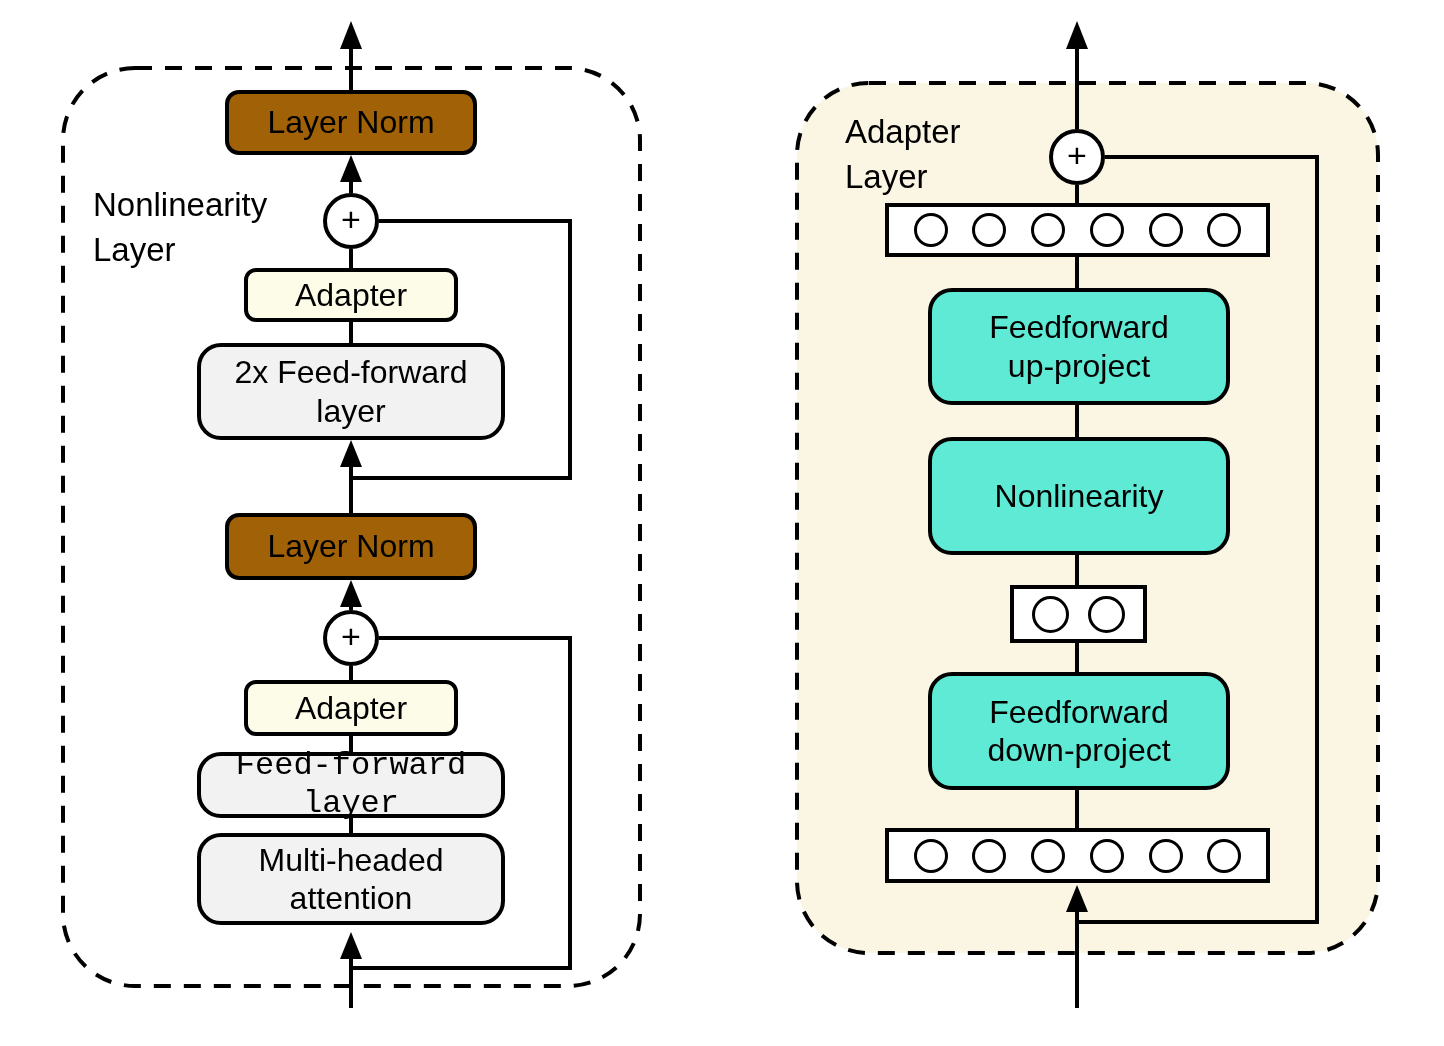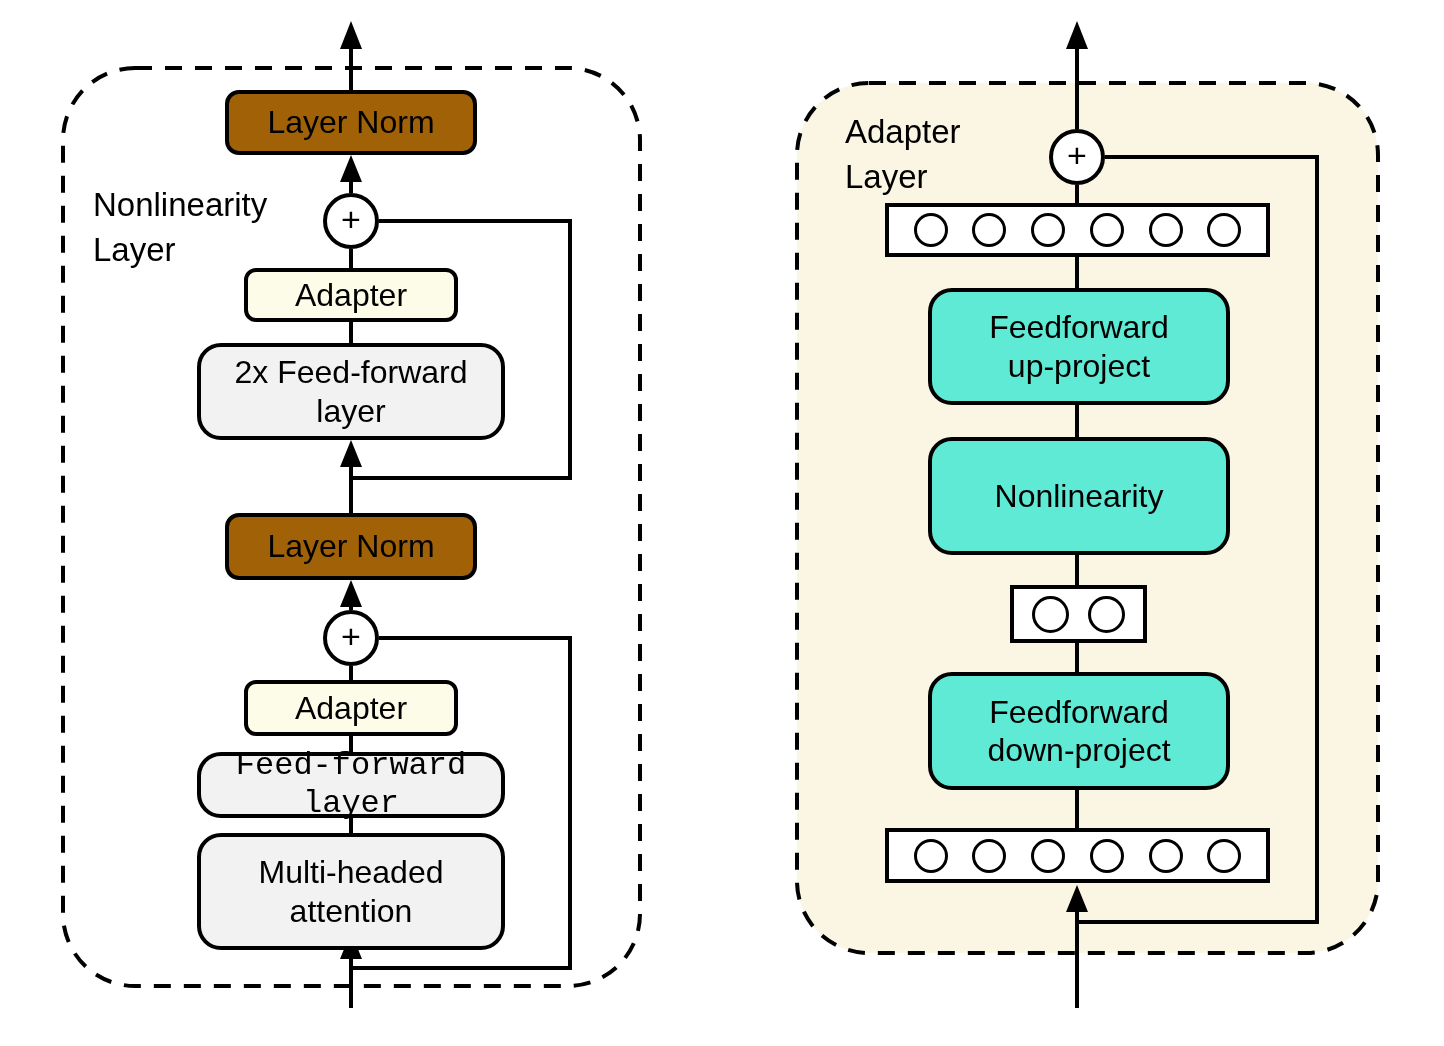--- a/index.html
+++ b/index.html
@@ -108,21 +108,21 @@
 layer</div>
 
   <div class="box green" style="left:225px;top:513px;width:252px;height:67px;">Layer Norm</div>
 
   <div class="plus-circle" style="left:323px;top:610px;">+</div>
 
   <div class="box yellow" style="left:244px;top:680px;width:214px;height:56px;">Adapter</div>
 
   <div class="box gray" style="left:197px;top:752px;width:308px;height:66px;font-family:Liberation Mono, monospace;">Feed-forward layer</div>
 
-  <div class="box gray" style="left:197px;top:833px;width:308px;height:117px;">Multi-headed
+  <div class="box gray" style="left:197px;top:833px;width:308px;height:92px;">Multi-headed
 attention</div>
 
   <div class="panel-label" style="left:845px;top:110px;">Adapter
 Layer</div>
 
   <div class="plus-circle" style="left:1049px;top:129px;">+</div>
 
   <div class="vec-row" style="left:885px;top:203px;width:385px;height:54px;">
     <div class="vec-circle"></div>
     <div class="vec-circle"></div>

